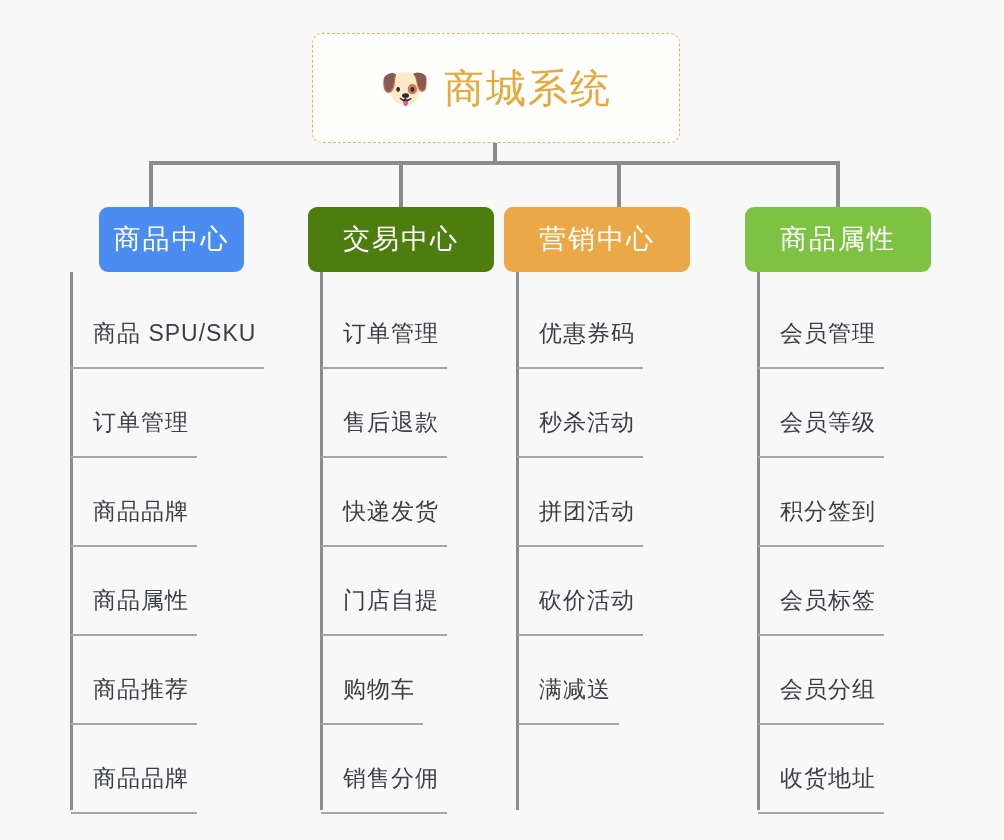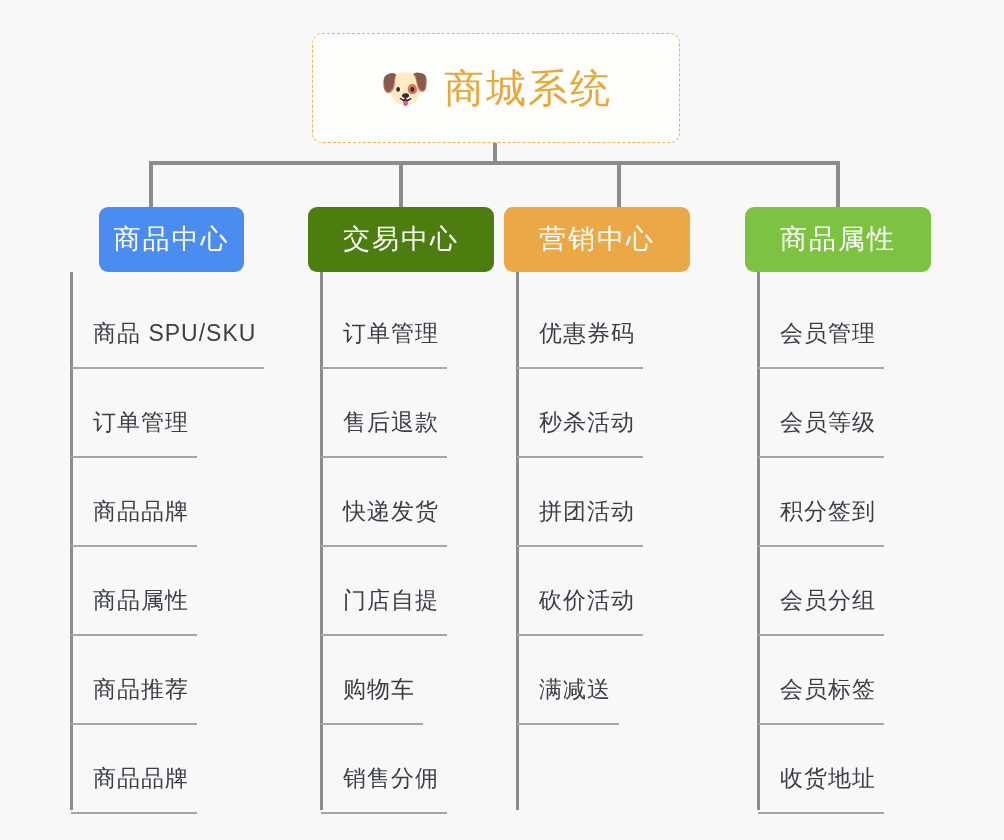--- a/index.html
+++ b/index.html
@@ -233,24 +233,24 @@
         <div class="leaf-item">
           <div class="leaf-underline"><span class="leaf-label">会员管理</span></div>
         </div>
         <div class="leaf-item">
           <div class="leaf-underline"><span class="leaf-label">会员等级</span></div>
         </div>
         <div class="leaf-item">
           <div class="leaf-underline"><span class="leaf-label">积分签到</span></div>
         </div>
         <div class="leaf-item">
+          <div class="leaf-underline"><span class="leaf-label">会员标签</span></div>
+        </div>
+        <div class="leaf-item">
           <div class="leaf-underline"><span class="leaf-label">会员分组</span></div>
         </div>
         <div class="leaf-item">
-          <div class="leaf-underline"><span class="leaf-label">会员标签</span></div>
-        </div>
-        <div class="leaf-item">
           <div class="leaf-underline"><span class="leaf-label">收货地址</span></div>
         </div>
       </div>
     </div>
 
 </div>
 
 </body></html>

